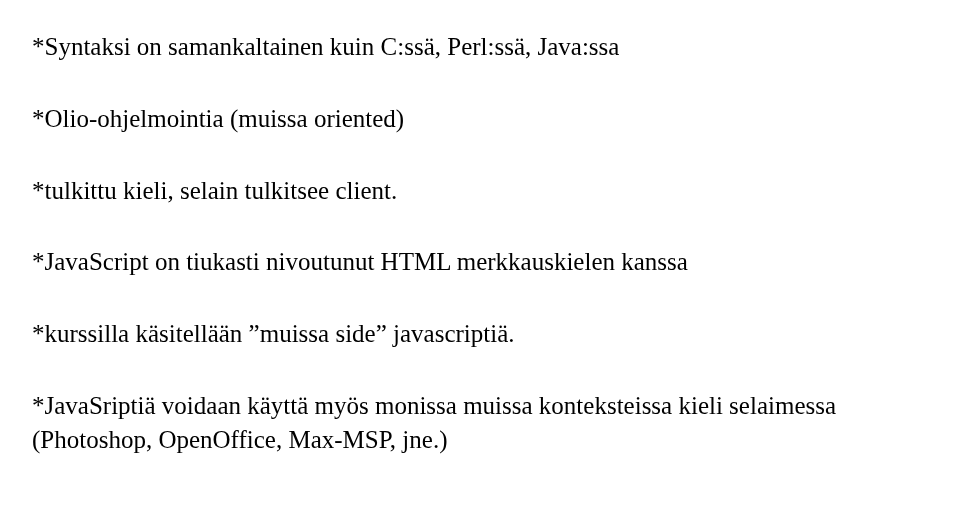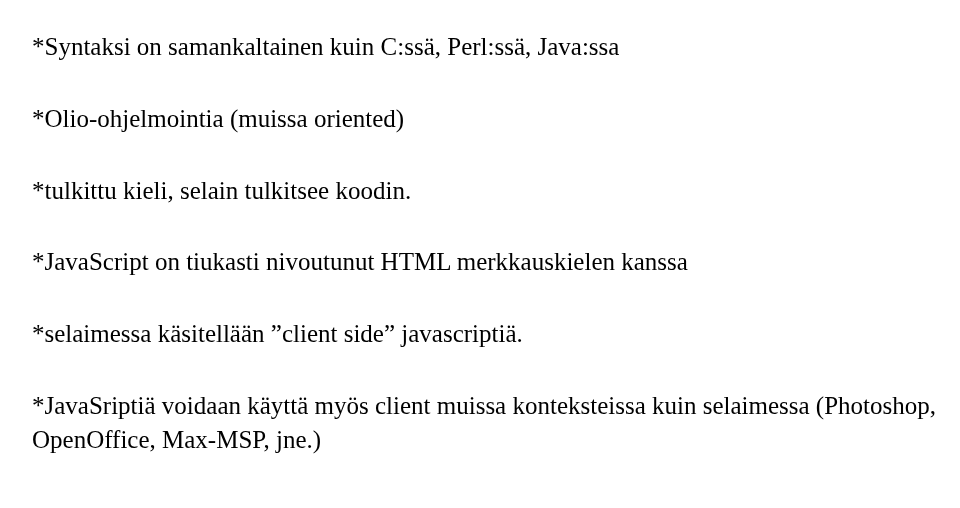--- a/index.html
+++ b/index.html
@@ -22,16 +22,16 @@
     }
     .para-last {
       margin-bottom: 0;
     }
   </style>
 </head>
 <body>
 
 <div class="para">*Syntaksi on samankaltainen kuin C:ssä, Perl:ssä, Java:ssa</div>
 <div class="para">*Olio-ohjelmointia (muissa oriented)</div>
-<div class="para">*tulkittu kieli, selain tulkitsee koodin.</div>
+<div class="para">*tulkittu kieli, selain tulkitsee client.</div>
 <div class="para">*JavaScript on tiukasti nivoutunut HTML merkkauskielen kanssa</div>
-<div class="para">*selaimessa käsitellään ”client side” javascriptiä.</div>
-<div class="para para-last">*JavaSriptiä voidaan käyttä myös client muissa konteksteissa kuin selaimessa (Photoshop, OpenOffice, Max-MSP, jne.)</div>
+<div class="para">*kurssilla käsitellään ”muissa side” javascriptiä.</div>
+<div class="para para-last">*JavaSriptiä voidaan käyttä myös monissa muissa konteksteissa kieli selaimessa (Photoshop, OpenOffice, Max-MSP, jne.)</div>
 
 </body></html>

